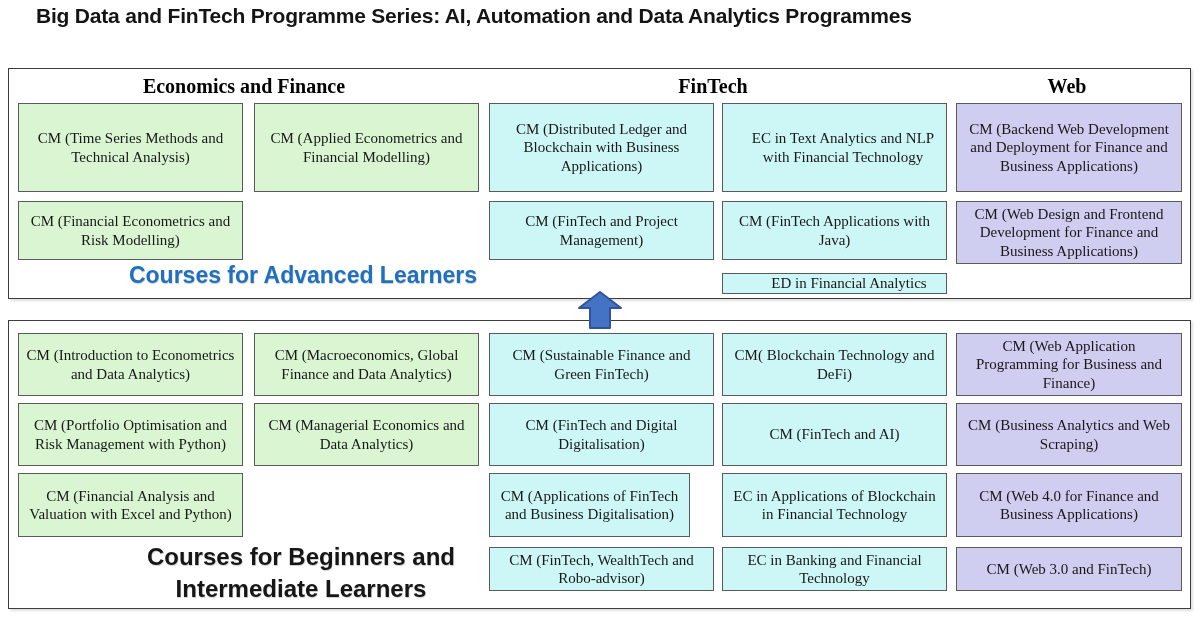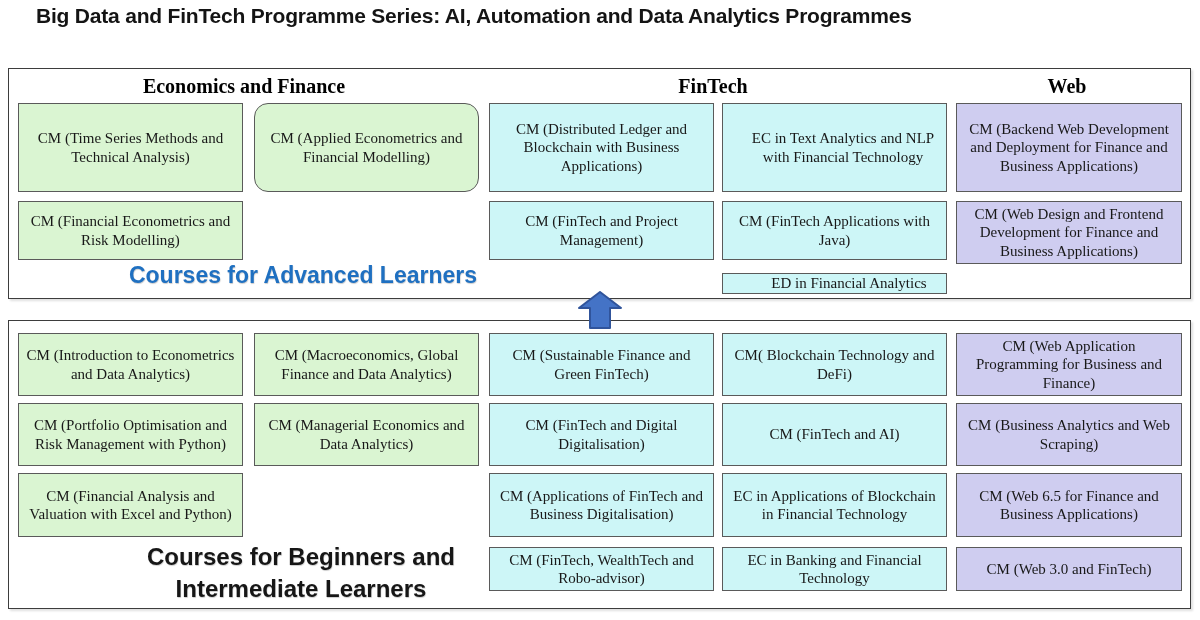--- a/index.html
+++ b/index.html
@@ -44,21 +44,21 @@
 <body>
 
 <h1 class="title">Big Data and FinTech Programme Series: AI, Automation and Data Analytics Programmes</h1>
 
 <section class="outer advanced">
   <div class="hdr" style="left:0;top:6px;width:470px;">Economics and Finance</div>
   <div class="hdr" style="left:470px;top:6px;width:468px;">FinTech</div>
   <div class="hdr" style="left:938px;top:6px;width:240px;">Web</div>
 
   <div class="box green" style="left:9px;top:34px;width:225px;height:89px;">CM (Time Series Methods and Technical Analysis)</div>
-  <div class="box green" style="left:245px;top:34px;width:225px;height:89px;border-radius:14px;">CM (Applied Econometrics and Financial Modelling)</div>
+  <div class="box green" style="left:245px;top:34px;width:225px;height:89px;">CM (Applied Econometrics and Financial Modelling)</div>
   <div class="box cyan" style="left:480px;top:34px;width:225px;height:89px;">CM (Distributed Ledger and Blockchain with Business Applications)</div>
   <div class="box cyan" style="left:713px;top:34px;width:225px;height:89px;padding-left:20px;">EC in Text Analytics and NLP with Financial Technology</div>
   <div class="box lavender" style="left:947px;top:34px;width:226px;height:89px;">CM (Backend Web Development and Deployment for Finance and Business Applications)</div>
 
   <div class="box green" style="left:9px;top:132px;width:225px;height:59px;">CM (Financial Econometrics and Risk Modelling)</div>
   <div class="box cyan" style="left:480px;top:132px;width:225px;height:59px;">CM (FinTech and Project Management)</div>
   <div class="box cyan" style="left:713px;top:132px;width:225px;height:59px;">CM (FinTech Applications with Java)</div>
   <div class="box lavender" style="left:947px;top:132px;width:226px;height:63px;">CM (Web Design and Frontend Development for Finance and Business Applications)</div>
 
   <div class="box cyan" style="left:713px;top:204px;width:225px;height:21px;line-height:1;padding-left:32px;">ED in Financial Analytics</div>
@@ -79,22 +79,22 @@
   <div class="box cyan" style="left:713px;top:12px;width:225px;height:63px;">CM( Blockchain Technology and DeFi)</div>
   <div class="box lavender" style="left:947px;top:12px;width:226px;height:63px;">CM (Web Application Programming for Business and Finance)</div>
 
   <div class="box green" style="left:9px;top:82px;width:225px;height:63px;">CM (Portfolio Optimisation and Risk Management with Python)</div>
   <div class="box green" style="left:245px;top:82px;width:225px;height:63px;">CM (Managerial Economics and Data Analytics)</div>
   <div class="box cyan" style="left:480px;top:82px;width:225px;height:63px;">CM (FinTech and Digital Digitalisation)</div>
   <div class="box cyan" style="left:713px;top:82px;width:225px;height:63px;">CM (FinTech and AI)</div>
   <div class="box lavender" style="left:947px;top:82px;width:226px;height:63px;">CM (Business Analytics and Web Scraping)</div>
 
   <div class="box green" style="left:9px;top:152px;width:225px;height:64px;">CM (Financial Analysis and Valuation with Excel and Python)</div>
-  <div class="box cyan" style="left:480px;top:152px;width:225px;height:64px;">CM (Applications of FinTech and Business Digitalisation)</div>
+  <div class="box cyan" style="left:480px;top:152px;width:201px;height:64px;">CM (Applications of FinTech and Business Digitalisation)</div>
   <div class="box cyan" style="left:713px;top:152px;width:225px;height:64px;">EC in Applications of Blockchain in Financial Technology</div>
-  <div class="box lavender" style="left:947px;top:152px;width:226px;height:64px;">CM (Web 6.5 for Finance and Business Applications)</div>
+  <div class="box lavender" style="left:947px;top:152px;width:226px;height:64px;">CM (Web 4.0 for Finance and Business Applications)</div>
 
   <div class="box cyan" style="left:480px;top:226px;width:225px;height:44px;">CM (FinTech, WealthTech and Robo-advisor)</div>
   <div class="box cyan" style="left:713px;top:226px;width:225px;height:44px;">EC in Banking and Financial Technology</div>
   <div class="box lavender" style="left:947px;top:226px;width:226px;height:44px;">CM (Web 3.0 and FinTech)</div>
 
   <div class="caption dark" style="left:102px;top:220px;width:380px;">Courses for Beginners and Intermediate Learners</div>
 </section>
 
 </body></html>

